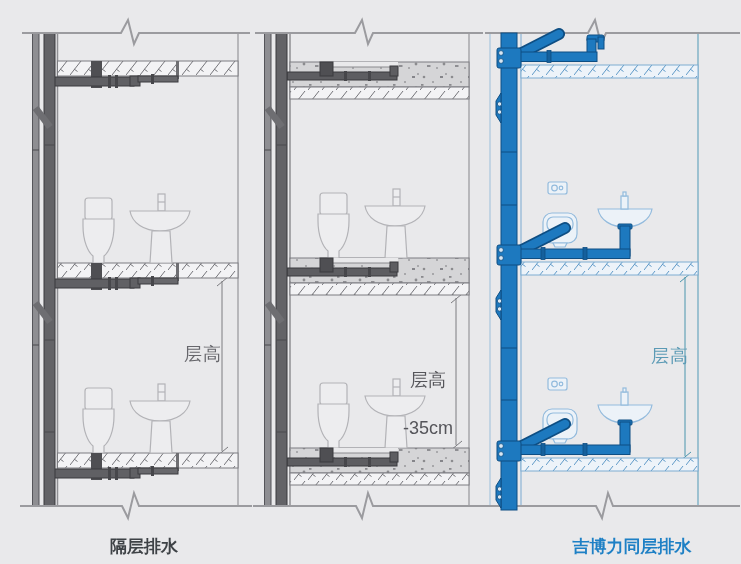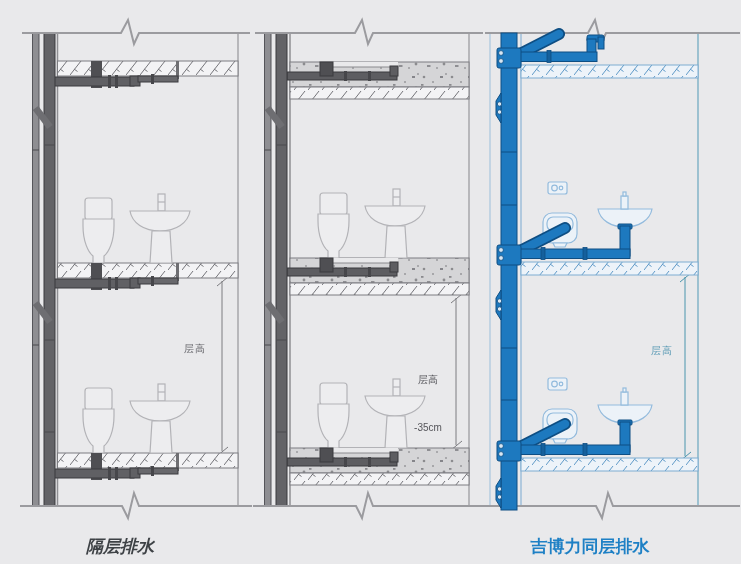--- a/index.html
+++ b/index.html
@@ -1,20 +1,20 @@
 <!DOCTYPE html>
 <html><head>
 <meta charset="utf-8">
 <style>
   html,body{margin:0;padding:0;}
   body{width:741px;height:564px;overflow:hidden;background:#e9e9eb;
        font-family:"Liberation Sans","DejaVu Sans",sans-serif;}
   .canvas{position:relative;width:741px;height:564px;background:#e9e9eb;}
   .canvas svg{position:absolute;left:0;top:0;}
-  .dim-label{position:absolute;font-size:10px;color:#66666b;letter-spacing:1px;white-space:pre;}
+  .dim-label{position:absolute;font-size:18px;color:#66666b;letter-spacing:1px;white-space:pre;}
   .dim-label.mid{color:#55555a;text-align:center;width:52px;line-height:16px;letter-spacing:0;}
   .dim-label.teal{color:#5b9ab5;}
   .caption{position:absolute;top:535px;transform:translateX(-50%);
            font-size:17px;font-weight:bold;white-space:nowrap;}
   .c-dark{color:#3e4246;}
   .c-blue{color:#1e80c5;}
 </style>
 </head>
 <body>
 
@@ -238,15 +238,15 @@
 
   <span class="dim-label" style="left:184px;top:342px;">层高</span>
 
   <div class="dim-label mid" style="left:402px;top:340px;">
     <div>层高</div>
     <div>-35cm</div>
   </div>
 
   <span class="dim-label teal" style="left:651px;top:344px;">层高</span>
 
-  <span class="caption c-dark" style="left:120px;font-style:italic;">隔层排水</span>
-  <span class="caption c-blue" style="left:590px;text-align:center;">吉博力同层排水</span>
+  <span class="caption c-dark" style="left:144px;">隔层排水</span>
+  <span class="caption c-blue" style="left:632px;text-align:center;">吉博力同层排水</span>
 </div>
 
 </body></html>

